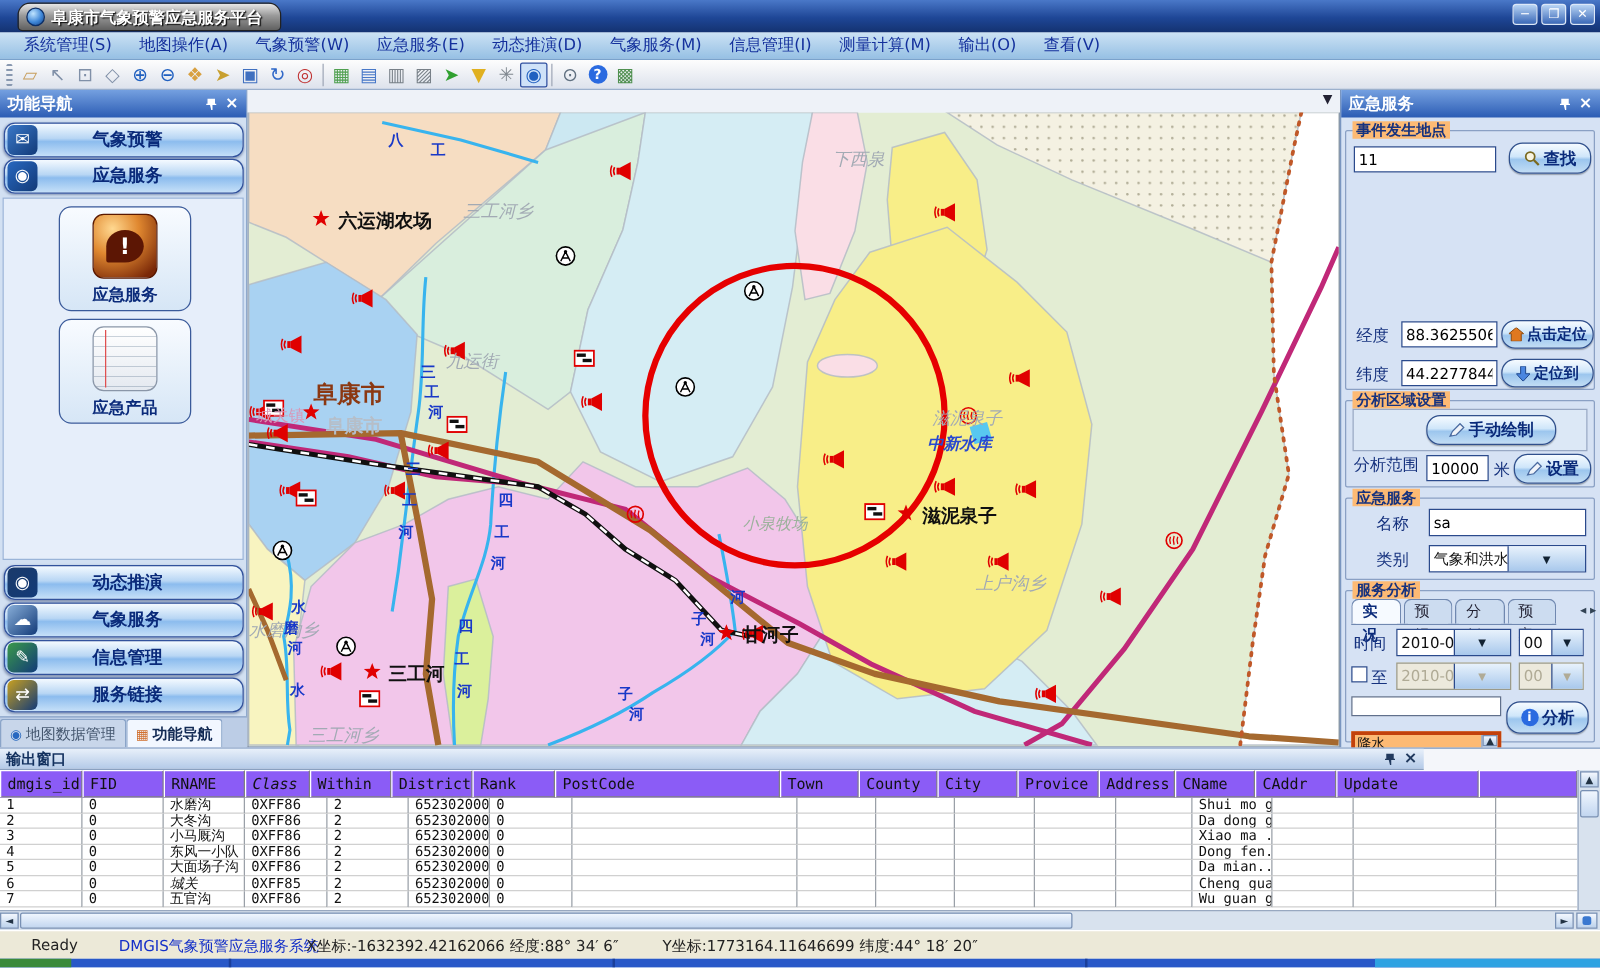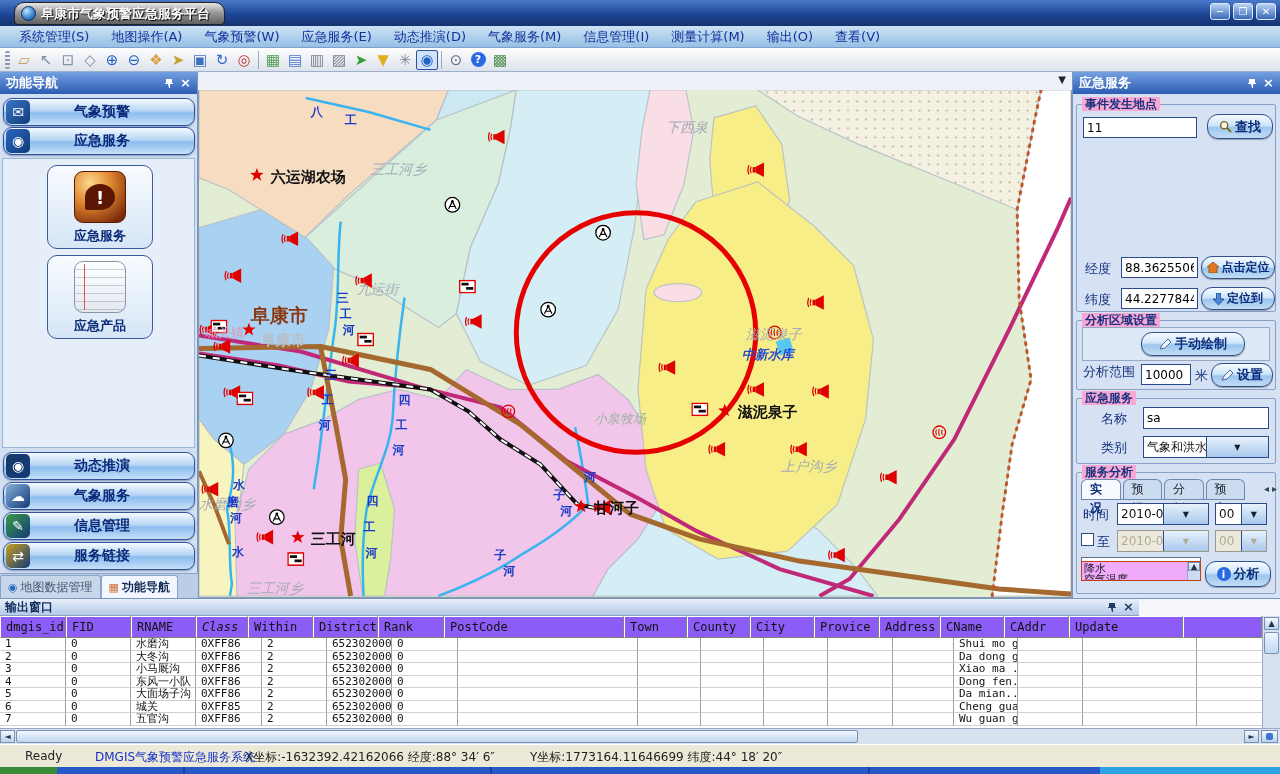--- a/index.html
+++ b/index.html
@@ -54,21 +54,21 @@
 .ml-gray{fill:#a2aab4;font-style:italic;font-size:14px}
 .ml-city{fill:#8b3812;font-weight:bold;font-size:19px}
 .ml-town{fill:#d898b8;font-size:13px}
 .ml-ghost{fill:#b6bec8;font-weight:bold;font-size:15px}
 .ml-water{fill:#2848d0;font-style:italic;font-weight:bold;font-size:13px}
 .ml-river{fill:#1838c8;font-weight:bold;font-size:12px}
 .ml-graygreen{fill:#9cb29c;font-style:italic;font-size:13px}
 
 #right-panel{position:absolute;left:1072px;top:72px;width:208px;height:526px;background:#d6e2f4;border-left:1px solid #7a96c0}
 .group{position:absolute;left:3px;width:200px;border:1px solid #8aa0c4;border-radius:2px}
-.legend{position:absolute;top:-8px;left:5px;background:#f9a8d4;padding:0 3px;color:#16327e;font-weight:bold;font-size:12px;line-height:14px}
+.legend{position:absolute;top:-8px;left:5px;background:#fdba74;padding:0 3px;color:#16327e;font-weight:bold;font-size:12px;line-height:14px}
 .fld{position:absolute;border:1px solid #2a4a8c;background:#fff;font-size:12px;padding:1px 3px;font-family:inherit}
 .lbl{position:absolute;font-size:13px;color:#16327e}
 .pill{position:absolute;display:flex;align-items:center;justify-content:center;gap:3px;border:1px solid #30508c;border-radius:11px;background:linear-gradient(180deg,#f6fbff,#cfe6fa 45%,#9cc6ee 55%,#c2ddf4);color:#0a2a7a;font-weight:bold;font-size:13px;box-shadow:0 1px 1px rgba(0,0,0,.3)}
 .listbox-hdr{background:linear-gradient(180deg,#fbf8ec,#e4ddc2);border-bottom:1px solid #98a0b0;font-size:12px;padding:2px 4px;color:#222}
 .sel{position:absolute;border:1px solid #2a4a8c;background:#fff;display:flex;align-items:center}
 .sel span{flex:1;font-size:12px;padding:0 3px;white-space:nowrap;overflow:hidden}
 .sel .dd{width:16px;align-self:stretch;background:linear-gradient(180deg,#e8f2fc,#a8c8ec);border-left:1px solid #2a4a8c;font-size:8px;display:flex;align-items:center;justify-content:center;color:#123}
 .sel.disabled{background:#ece9dc;border-color:#9a9a8a}
 .sel.disabled span{color:#b0ab96}
 .an-tab{height:20px;padding:0 8px;font-size:12px;line-height:19px;border:1px solid #7088b0;border-bottom:none;border-radius:6px 6px 0 0;background:#ccdcf0;color:#223}
@@ -467,21 +467,21 @@
     <span class="lbl" style="left:20px;top:60px">至</span>
     <div class="sel disabled" style="left:40px;top:57px;width:92px;height:22px">
       <span>2010-08-13</span>
         <span class="dd">▼</span>
     </div>
     <div class="sel disabled" style="left:138px;top:57px;width:52px;height:22px">
       <span>00</span>
         <span class="dd">▼</span>
     </div>
     <div class="fld" style="left:4px;top:84px;width:120px;height:16px;border-color:#60708c"></div>
-    <div style="position:absolute;left:4px;top:88px;width:120px;height:20px;border:1px solid #c2410c;background:#f0abfc;overflow:hidden">
+    <div style="position:absolute;left:4px;top:112px;width:120px;height:20px;border:3px solid #c2410c;background:#fdba74;overflow:hidden">
       <div id="factor-items" style="font-size:11px;line-height:11px;padding:1px 2px">
           <div>降水</div>
           <div>空气温度</div>
         </div>
       <div style="position:absolute;right:0;top:0;bottom:0;width:13px;background:#cddcf0;border-left:1px solid #98a8c0">
         <div class="sb-btn" style="left:0;top:0;width:12px;height:9px">▲</div>
       </div>
     </div>
     <div class="pill" style="left:128px;top:88px;width:66px;height:26px">
       <span style="width:14px;height:14px;border-radius:50%;background:#2a6ae0;color:#fff;font-size:10px;font-weight:bold;display:flex;align-items:center;justify-content:center">i</span>
@@ -613,21 +613,21 @@
         <span style="width: 65px;"></span>
         <span style="width: 61px;"></span>
         <span style="width: 64px;">Da mian...</span>
         <span style="width: 65px;"></span>
         <span style="width: 114px;"></span>
         <span style="flex: 1 1 0%; border-right: none;"></span>
       </div>
       <div class="g-row">
         <span style="width: 66px;">6</span>
         <span style="width: 65px;">0</span>
-        <span style="width: 65px;">城关</span>
+        <span style="width: 65px; font-style: italic;">城关</span>
         <span style="width: 66px;">0XFF85</span>
         <span style="width: 65px;">2</span>
         <span style="width: 65px;">652302000</span>
         <span style="width: 66px;">0</span>
         <span style="width: 180px;"></span>
         <span style="width: 63px;"></span>
         <span style="width: 63px;"></span>
         <span style="width: 64px;"></span>
         <span style="width: 65px;"></span>
         <span style="width: 61px;"></span>

